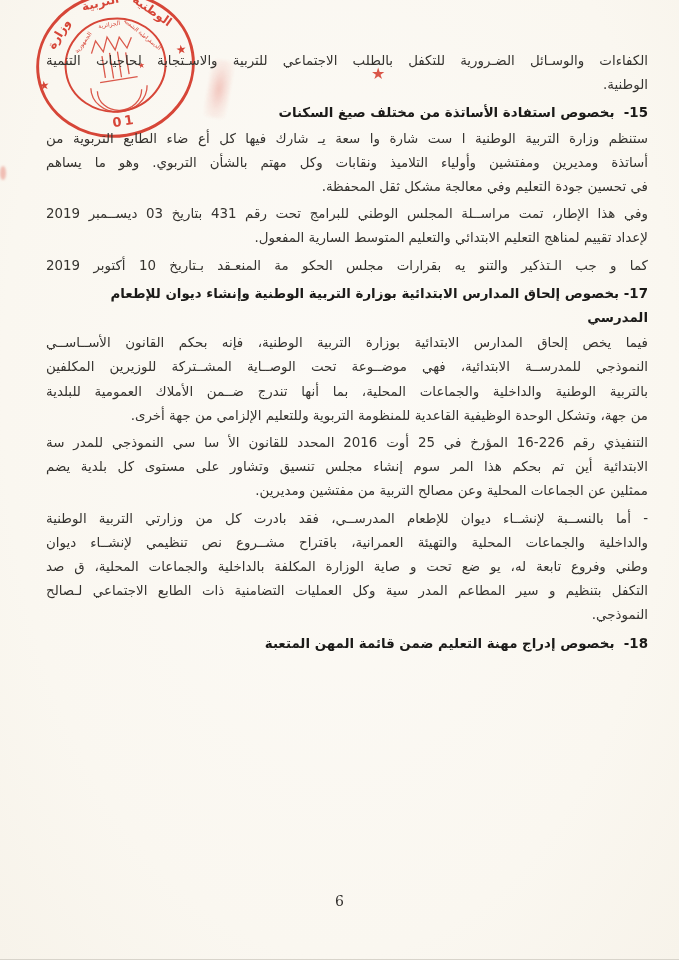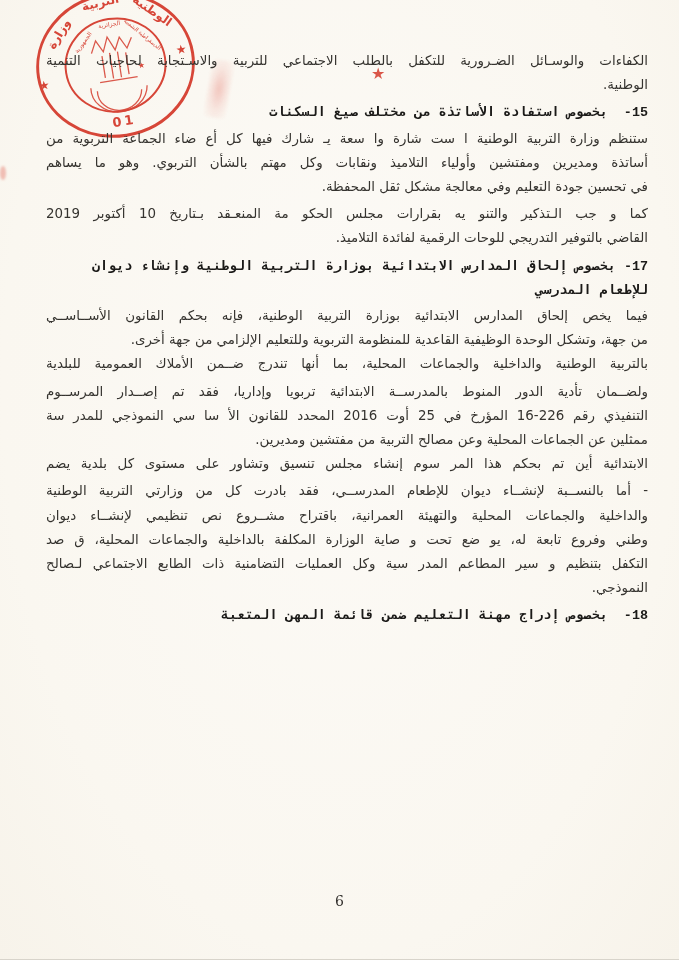--- a/index.html
+++ b/index.html
@@ -18,21 +18,20 @@
     direction:rtl;
     font-size:13.4px;
     line-height:24.2px;
   }
   .para{margin:0 0 3px 0;}
   .h{
     font-weight:bold;color:#1b1a18;
     margin:4px 0 1px 0;
     white-space:pre-wrap;
     text-align:right;
-    font-family:Liberation Mono, monospace;
   }
   .line{text-align:justify;text-align-last:justify;}
   .line.last{text-align-last:auto;}
   .pageno{
     position:absolute;bottom:51px;left:0;width:100%;
     text-align:center;
     font-family:"DejaVu Serif",serif;
     font-size:14px;color:#33312e;
   }
   .stamp{
@@ -101,39 +100,42 @@
   <div class="stray-star">★</div>
   <div class="speck"></div>
 
   <main class="doc">
       <div class="para">
         <div class="line">الكفاءات والوسـائل الضـرورية للتكفل بالطلب الاجتماعي للتربية والاسـتجابة لحاجيات التنمية</div>
         <div class="line last">الوطنية.</div>
       </div>
       <div class="h">15-  بخصوص استفادة الأساتذة من مختلف صيغ السكنات</div>
       <div class="para">
-        <div class="line">ستنظم وزارة التربية الوطنية ا ست شارة وا سعة يـ شارك فيها كل أع ضاء الجماعة التربوية من</div>
+        <div class="line">ستنظم وزارة التربية الوطنية ا ست شارة وا سعة يـ شارك فيها كل أع ضاء الطابع التربوية من</div>
         <div class="line">أساتذة ومديرين ومفتشين وأولياء التلاميذ ونقابات وكل مهتم بالشأن التربوي. وهو ما يساهم</div>
         <div class="line last">في تحسين جودة التعليم وفي معالجة مشكل ثقل المحفظة.</div>
       </div>
       <div class="para">
+        <div class="line">وفي هذا الإطار، تمت مراســلة المجلس الوطني للبرامج تحت رقم 431 بتاريخ 03 ديســمبر 2019</div>
+        <div class="line last">لإعداد تقييم لمناهج التعليم الابتدائي والتعليم المتوسط السارية المفعول.</div>
+      </div>
+      <div class="para">
         <div class="line">كما و جب الـتذكير والتنو يه بقرارات مجلس الحكو مة المنعـقد بـتاريخ 10 أكتوبر 2019</div>
-        <div class="line last">القاضي بالتوفير التدريجي للوحات الرقمية لفائدة التلاميذ.</div>
       </div>
       <div class="h">17- بخصوص إلحاق المدارس الابتدائية بوزارة التربية الوطنية وإنشاء ديوان للإطعام المدرسي</div>
       <div class="para">
         <div class="line">فيما يخص إلحاق المدارس الابتدائية بوزارة التربية الوطنية، فإنه بحكم القانون الأســاســي</div>
+        <div class="line">النموذجي للمدرســة الابتدائية، فهي موضــوعة تحت الوصــاية المشــتركة للوزيرين المكلفين</div>
+        <div class="line">بالتربية الوطنية والداخلية والجماعات المحلية، بما أنها تندرج ضــمن الأملاك العمومية للبلدية</div>
         <div class="line last">من جهة، وتشكل الوحدة الوظيفية القاعدية للمنظومة التربوية وللتعليم الإلزامي من جهة أخرى.</div>
-        <div class="line">بالتربية الوطنية والداخلية والجماعات المحلية، بما أنها تندرج ضــمن الأملاك العمومية للبلدية</div>
       </div>
       <div class="para">
-        <div class="line">ولضــمان تأدية الدور المنوط بالمدرســة الابتدائية تربويا وإداريا، فقد تم إصــدار المرســوم</div>
         <div class="line">التنفيذي رقم 226-16 المؤرخ في 25 أوت 2016  المحدد للقانون الأ سا سي النموذجي للمدر سة</div>
+        <div class="line">الابتدائية أين تم بحكم هذا المر سوم إنشاء مجلس تنسيق وتشاور على مستوى كل بلدية يضم</div>
         <div class="line last">ممثلين عن الجماعات المحلية وعن مصالح التربية من مفتشين ومديرين.</div>
-        <div class="line">الابتدائية أين تم بحكم هذا المر سوم إنشاء مجلس تنسيق وتشاور على مستوى كل بلدية يضم</div>
       </div>
       <div class="para">
         <div class="line">- أما بالنســبة لإنشــاء ديوان للإطعام المدرســي، فقد بادرت كل من وزارتي التربية الوطنية</div>
         <div class="line">والداخلية والجماعات المحلية والتهيئة العمرانية، باقتراح مشــروع نص تنظيمي لإنشــاء ديوان</div>
         <div class="line">وطني وفروع تابعة له، يو ضع تحت و صاية الوزارة المكلفة بالداخلية والجماعات المحلية، ق صد</div>
         <div class="line">التكفل بتنظيم و سير المطاعم المدر سية وكل العمليات التضامنية ذات الطابع الاجتماعي لـصالح</div>
         <div class="line last">النموذجي.</div>
       </div>
       <div class="h">18-  بخصوص إدراج مهنة التعليم ضمن قائمة المهن المتعبة</div>
     </main>

